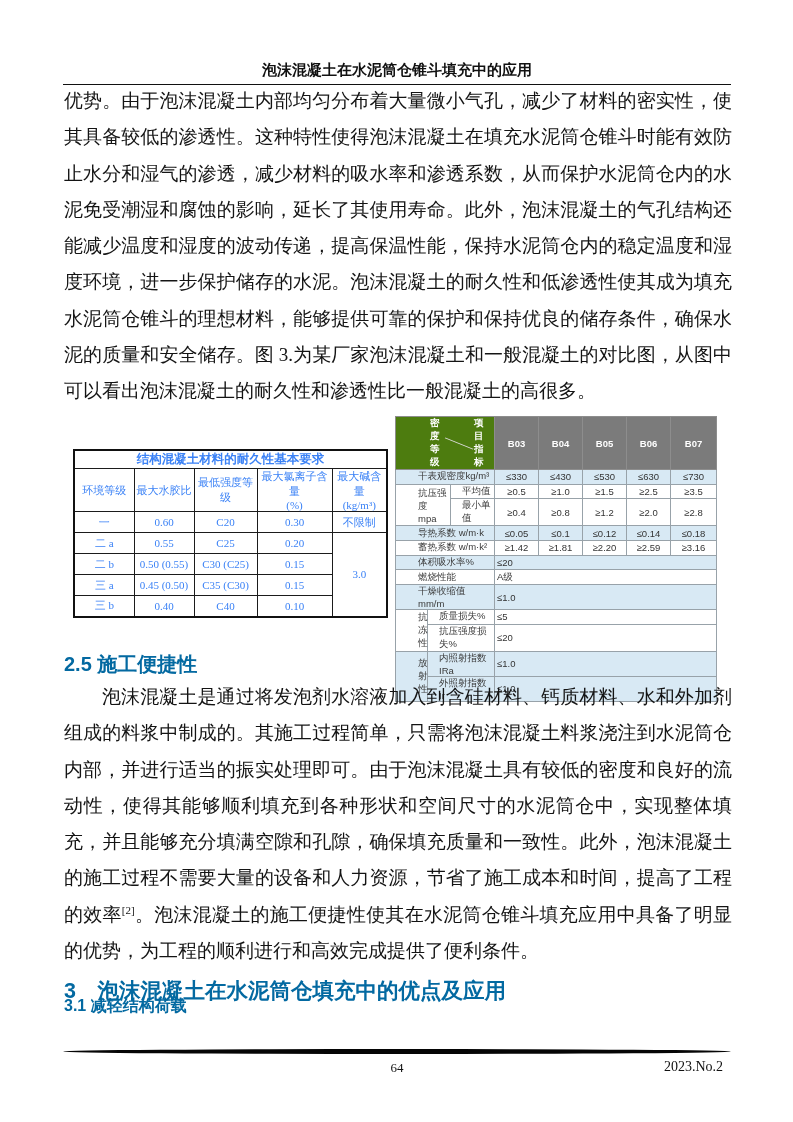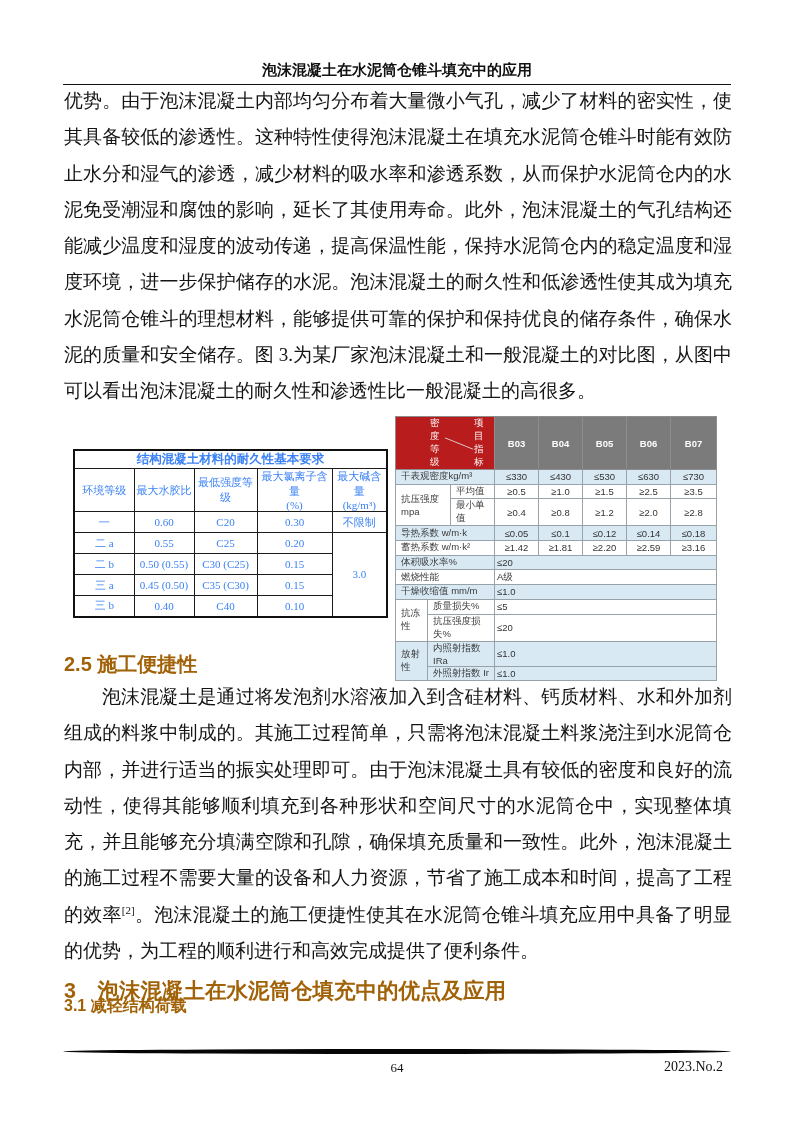--- a/index.html
+++ b/index.html
@@ -52,40 +52,40 @@
   .spec-table td {
     border:1px solid #98a2a9; height:14.7px; padding:0 2px;
     font-size:9.5px; color:#333; vertical-align:middle;
   }
   .spec-table { border:1.5px solid #828c93; }
   .spec-table .hd {
     background:#7b7b7b; color:#ffffff; font-weight:bold; height:17px;
     text-align:center; font-size:9.5px; border-color:#8d8d8d;
   }
   .spec-table .corner {
-    background:#b91c1c; color:#fff; font-weight:normal; height:17px;
+    background:#4d7c0f; color:#fff; font-weight:bold; height:17px;
     border-color:#8d8d8d;
     padding-left:30px;
   }
   .corner-inner { display:flex; align-items:center; justify-content:space-between; padding:0 4px; }
   .corner-slash { width:30px; height:1px; background:#dcdcdc; transform:rotate(22deg); flex:0 0 auto; }
-  .spec-table .lbl { text-align:left; padding-left:5px; color:#3a3a3a; }
-  .spec-table .sub { text-align:left; padding-left:5px; color:#3a3a3a; }
+  .spec-table .lbl { text-align:left; padding-left:22px; color:#3a3a3a; }
+  .spec-table .sub { text-align:left; padding-left:11px; color:#3a3a3a; }
   .spec-table .v { text-align:center;margin-top:7px; }
   .spec-table .m { text-align:left; }
   .spec-table .blue { background:#d8e9f4; }
 
   .figure-caption {
     position:absolute; top:623px; left:63px; width:668px; text-align:center;
     font-family:"Liberation Sans", sans-serif; font-weight:bold;
     font-size:15px; color:#0d0d0d;
   }
   .h-sec {
     position:absolute; left:64px; font-family:"Liberation Sans", sans-serif;
-    font-weight:bold; color:#a16207;text-align:right;
+    font-weight:bold; color:#0369a1;text-align:right;
   }
   .h25 { top:651px; font-size:20px; }
   .h3  { top:976px; font-size:21.5px; }
   .h31 { top:996px; font-size:16px; }
 
   .footer-rule {
     position:absolute; top:1049px; left:63px; width:668px; height:5px;
     background:#050505; clip-path:ellipse(50% 50% at 50% 50%);
   }
   .footer-pagenum {

